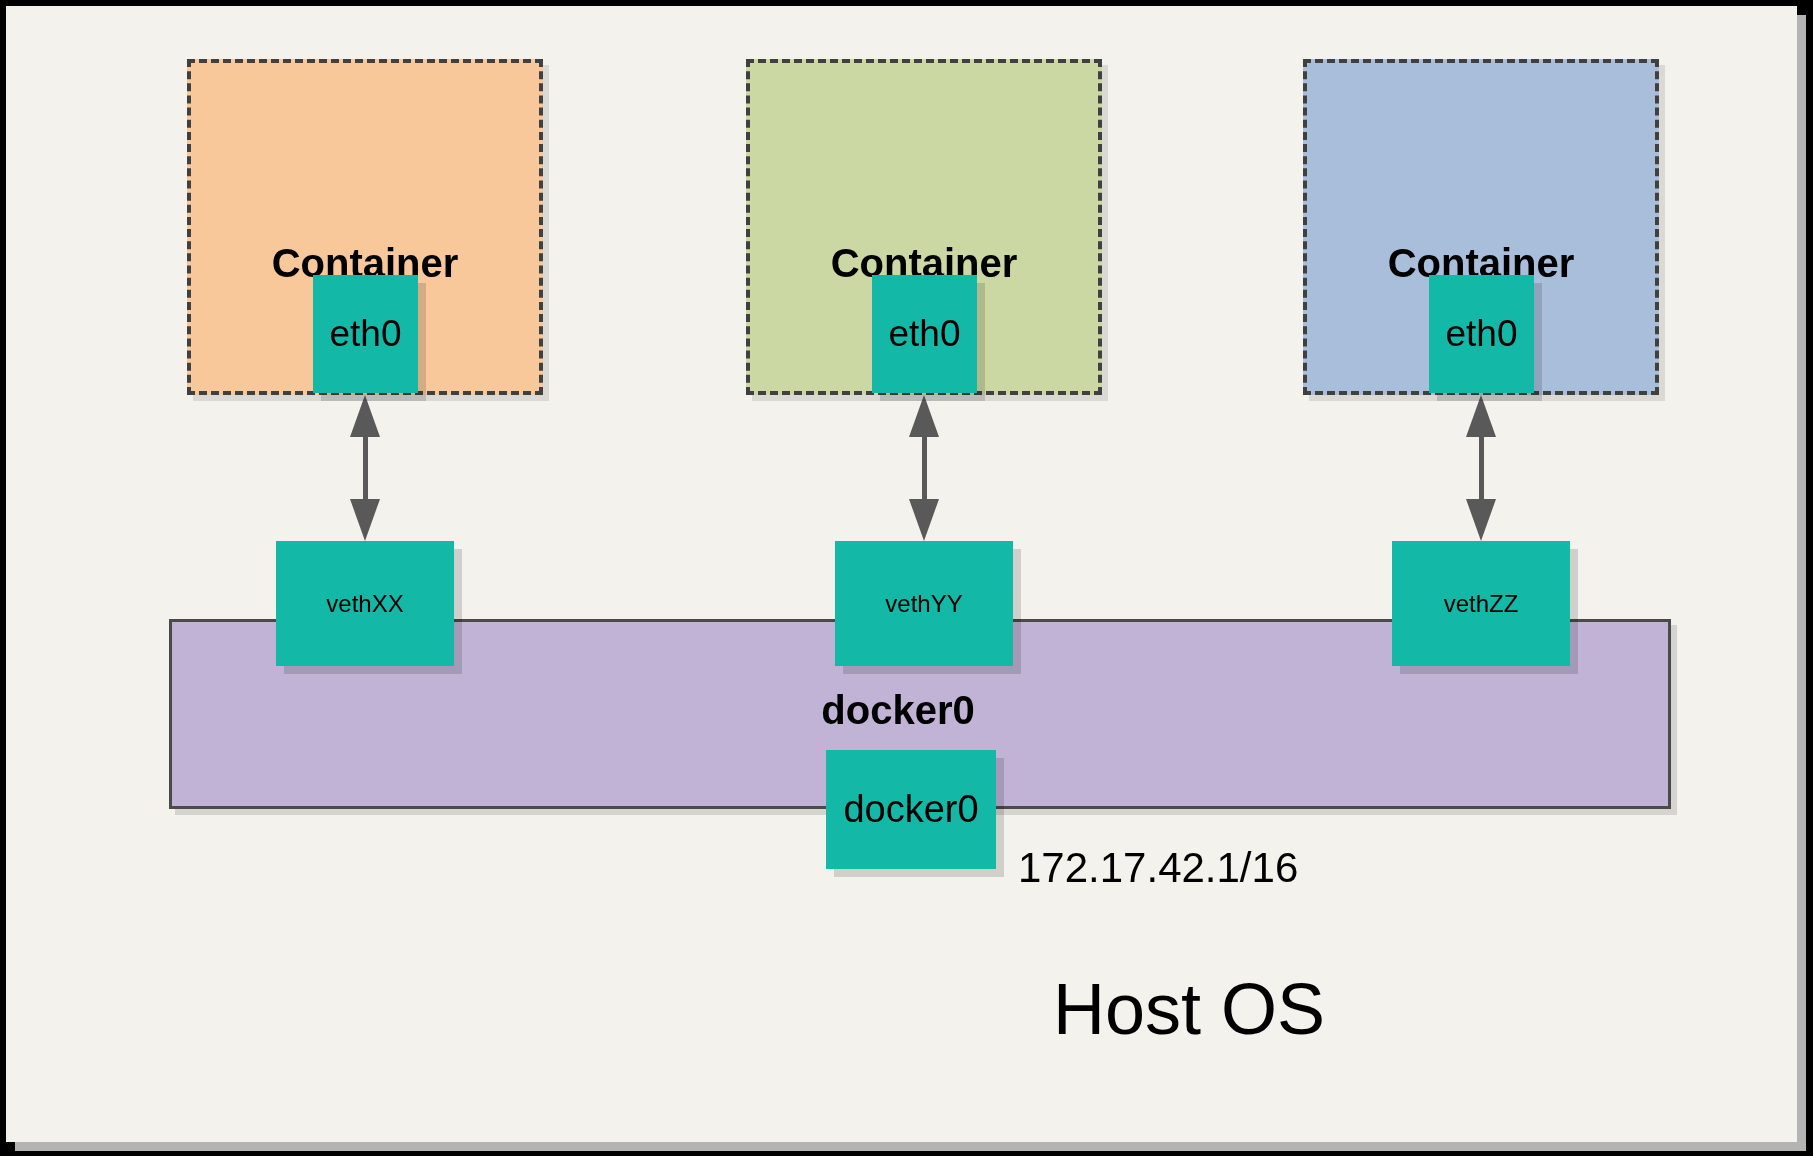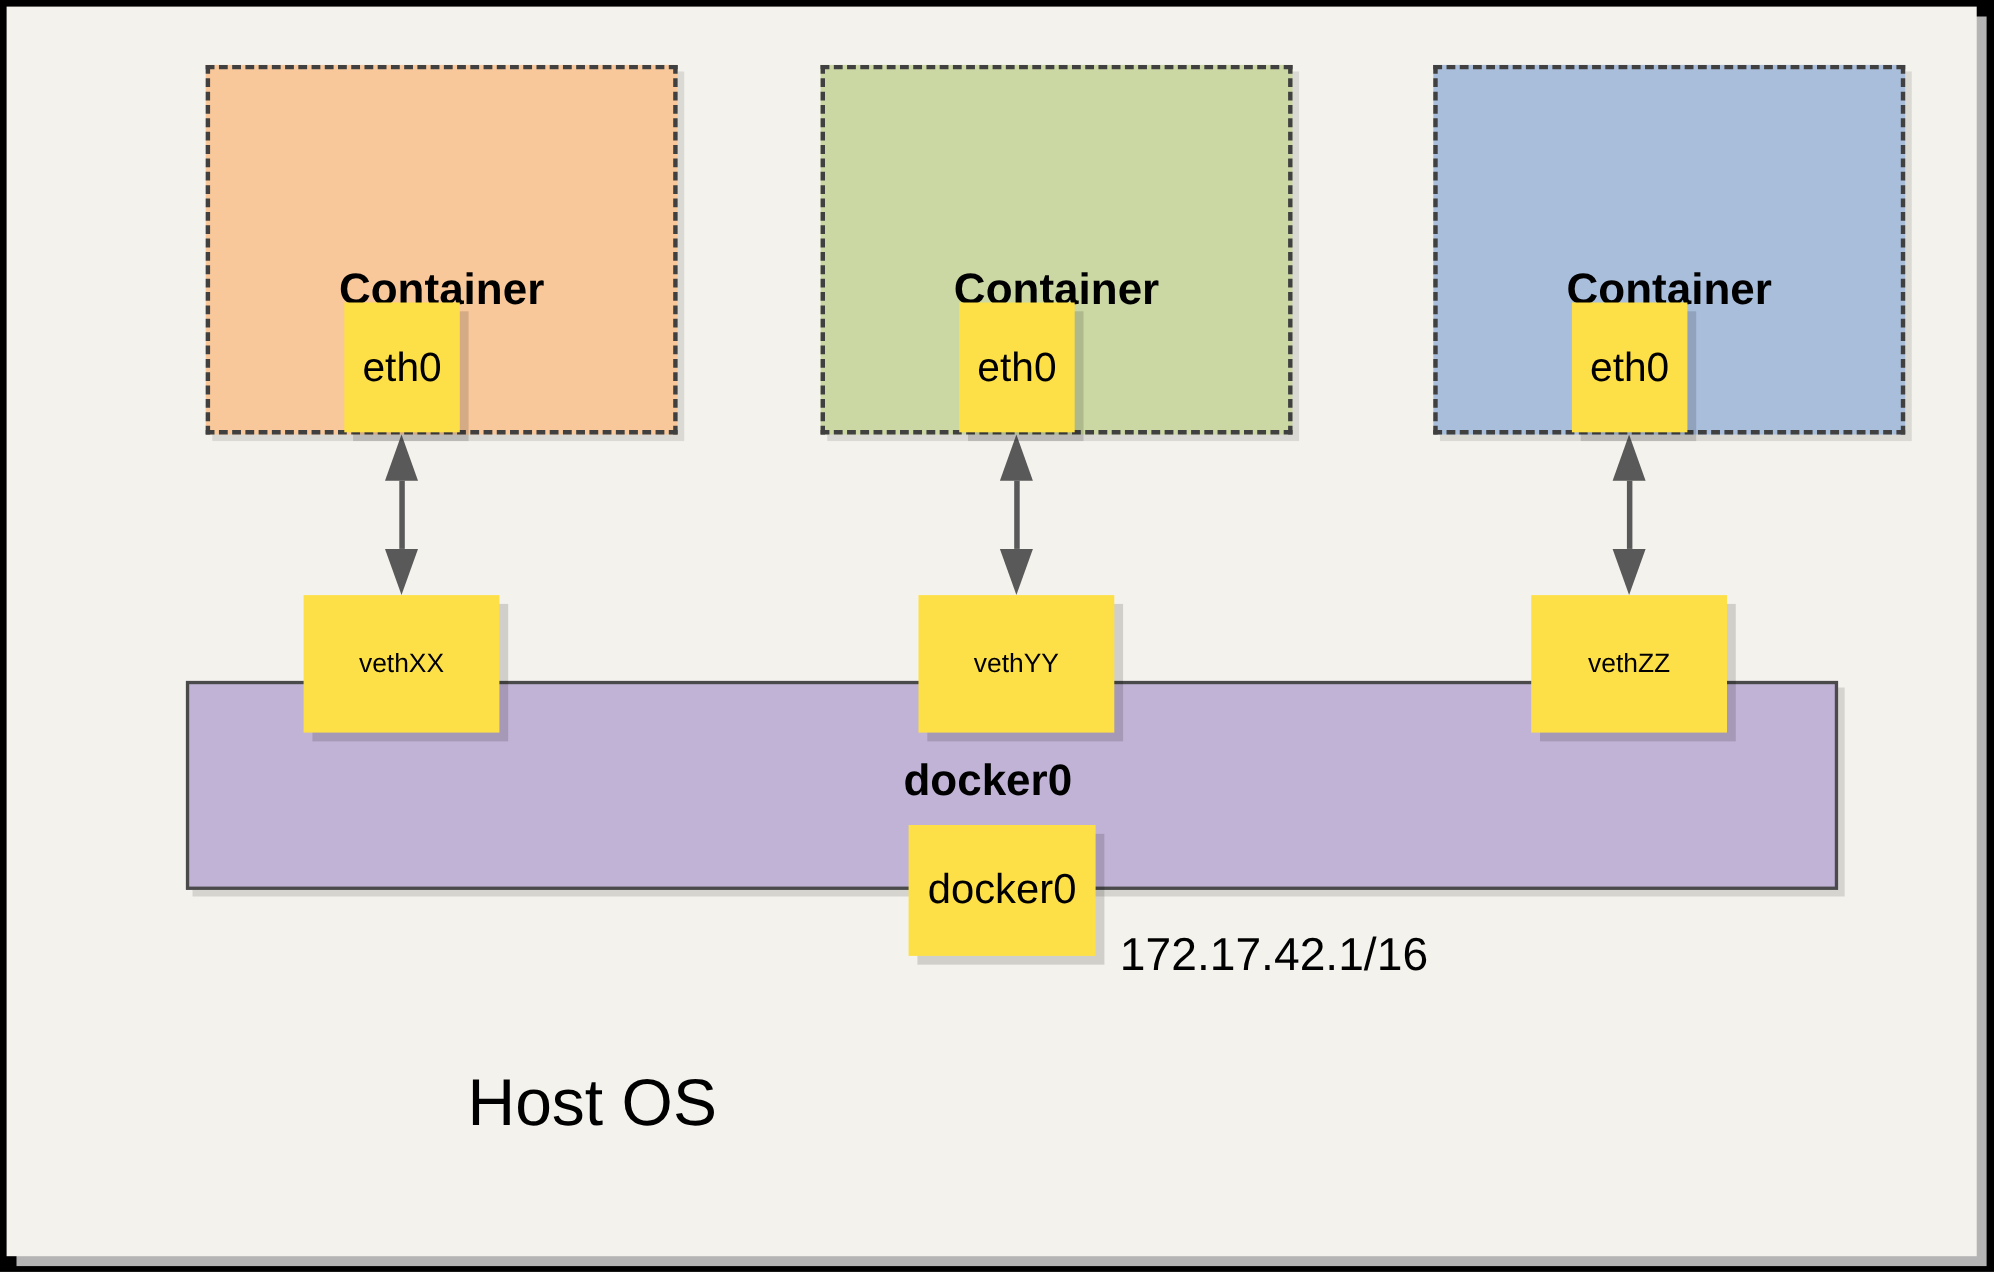--- a/index.html
+++ b/index.html
@@ -1,42 +1,42 @@
 <!DOCTYPE html>
 <html><head>
 <meta charset="utf-8">
 <style>
   html,body{margin:0;padding:0;background:#000;width:1813px;height:1156px;overflow:hidden;}
   #canvas{position:relative;width:1813px;height:1156px;background:#000;
           font-family:"Liberation Sans","DejaVu Sans",sans-serif;color:#000;}
   #panel{position:absolute;left:6px;top:6px;width:1791px;height:1136px;
          background:#F4F2EC;box-shadow:9px 9px 0 #B4B4B4;}
-  .container-box{position:absolute;top:53px;width:429px;height:336px;box-sizing:border-box;
+  .container-box{position:absolute;top:53px;width:356px;height:336px;box-sizing:border-box;
          border:4px dashed #404040;box-shadow:6px 6px 0 rgba(0,0,0,0.10);}
   .container-label{position:absolute;left:0;top:176px;width:100%;text-align:center;
          font-size:40px;font-weight:bold;line-height:48px;}
-  .note{position:absolute;background:#fde047;box-shadow:8px 8px 0 rgba(0,0,0,0.14);
+  .note{position:absolute;background:#14b8a6;box-shadow:8px 8px 0 rgba(0,0,0,0.14);
         display:flex;align-items:center;justify-content:center;font-size:37px;}
   .note.eth{width:105px;height:118px;top:269px;z-index:4;}
   .note.veth{width:178px;height:125px;top:535px;z-index:4;font-size:24px;}
   .note.dock{width:170px;height:119px;top:744px;z-index:4;font-size:38px;}
   .arrow{position:absolute;top:389px;width:30px;height:146px;z-index:3;
          display:flex;flex-direction:column;align-items:center;}
   .arrow .head-up{width:0;height:0;border-left:15px solid transparent;border-right:15px solid transparent;
          border-bottom:42px solid #595959;}
   .arrow .head-down{width:0;height:0;border-left:15px solid transparent;border-right:15px solid transparent;
          border-top:42px solid #595959;}
   .arrow .shaft{flex:1;width:5px;background:#595959;}
   #bridge-bar{position:absolute;left:163px;top:613px;width:1502px;height:190px;box-sizing:border-box;
          border:3px solid #4A4A4A;background:#C1B3D5;z-index:2;box-shadow:6px 6px 0 rgba(0,0,0,0.12);}
   #bridge-label{position:absolute;left:742px;top:682px;width:300px;text-align:center;
          font-size:40px;font-weight:bold;z-index:3;}
   #bridge-ip{position:absolute;left:1012px;top:838px;font-size:42px;z-index:3;white-space:nowrap;text-align:center;}
-  #host-label{position:absolute;left:419px;top:962px;width:900px;text-align:left;
-         font-size:60px;font-weight:normal;z-index:3;}
+  #host-label{position:absolute;left:419px;top:962px;width:900px;text-align:right;
+         font-size:72px;font-weight:normal;z-index:3;}
 </style>
 </head>
 <body>
 
 <div id="canvas">
   <div id="panel">
 
     <div id="bridge-bar" style="background: rgb(193, 179, 213);"></div>
     <div id="bridge-label">docker0</div>
 

